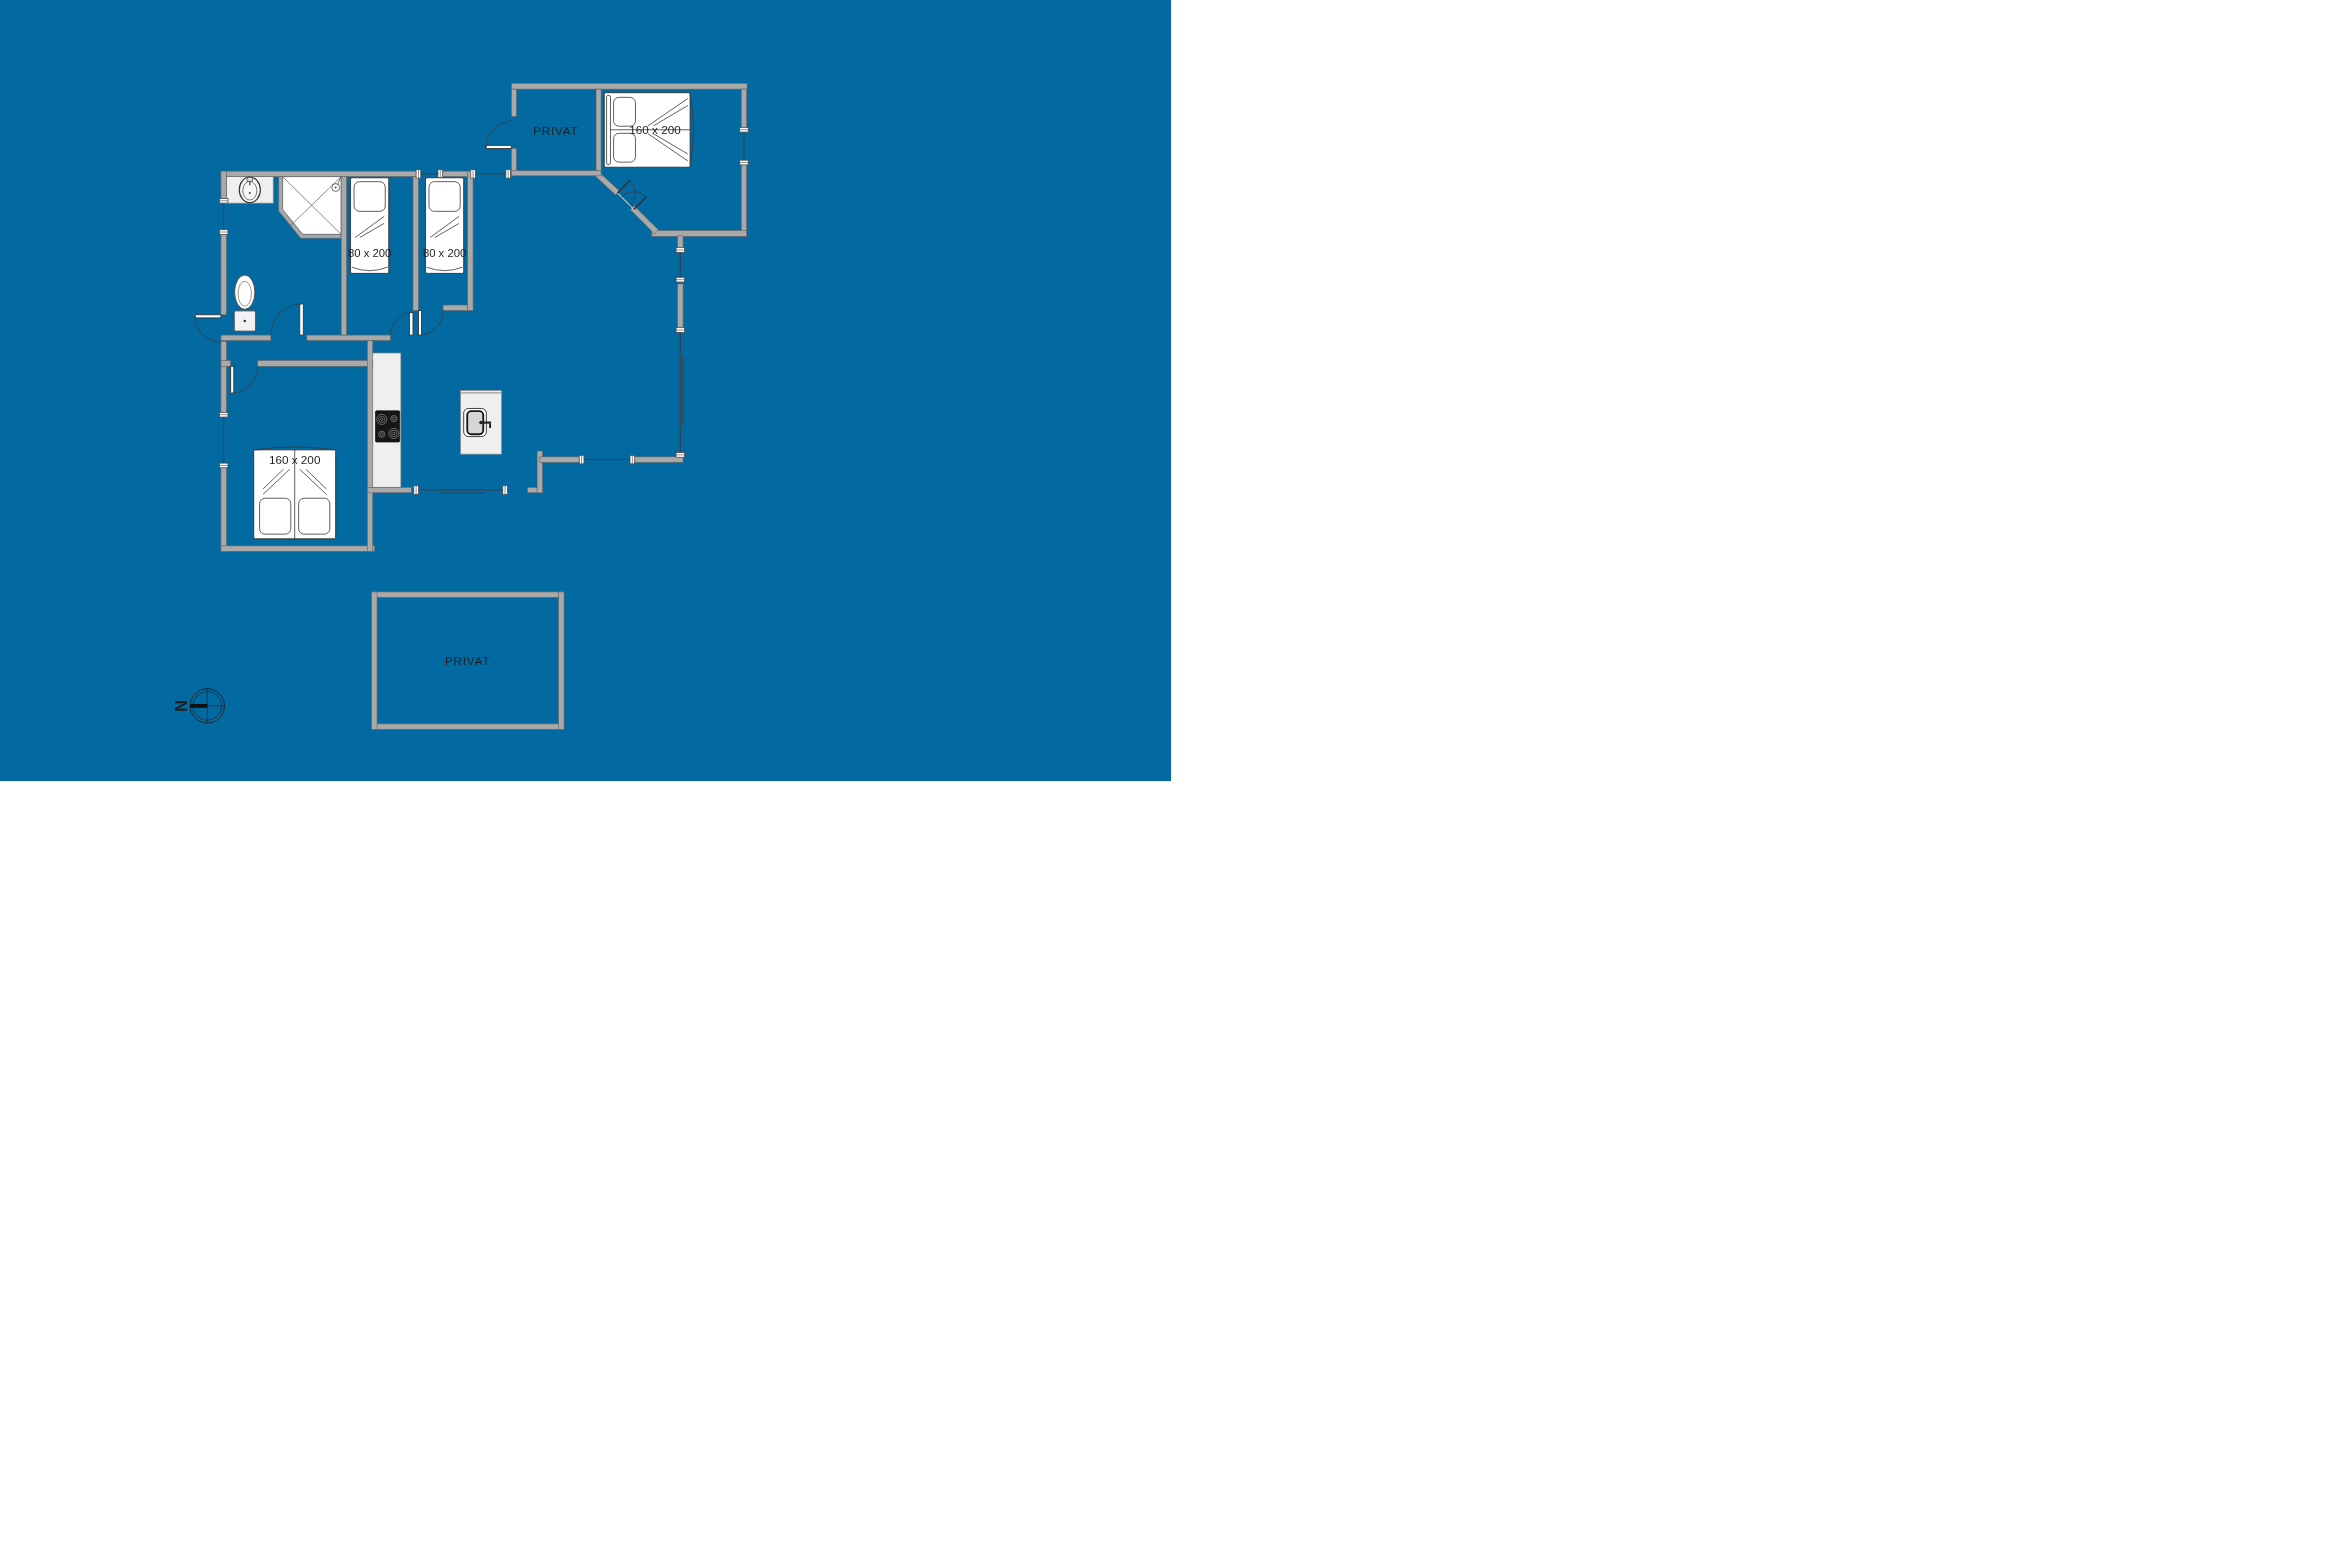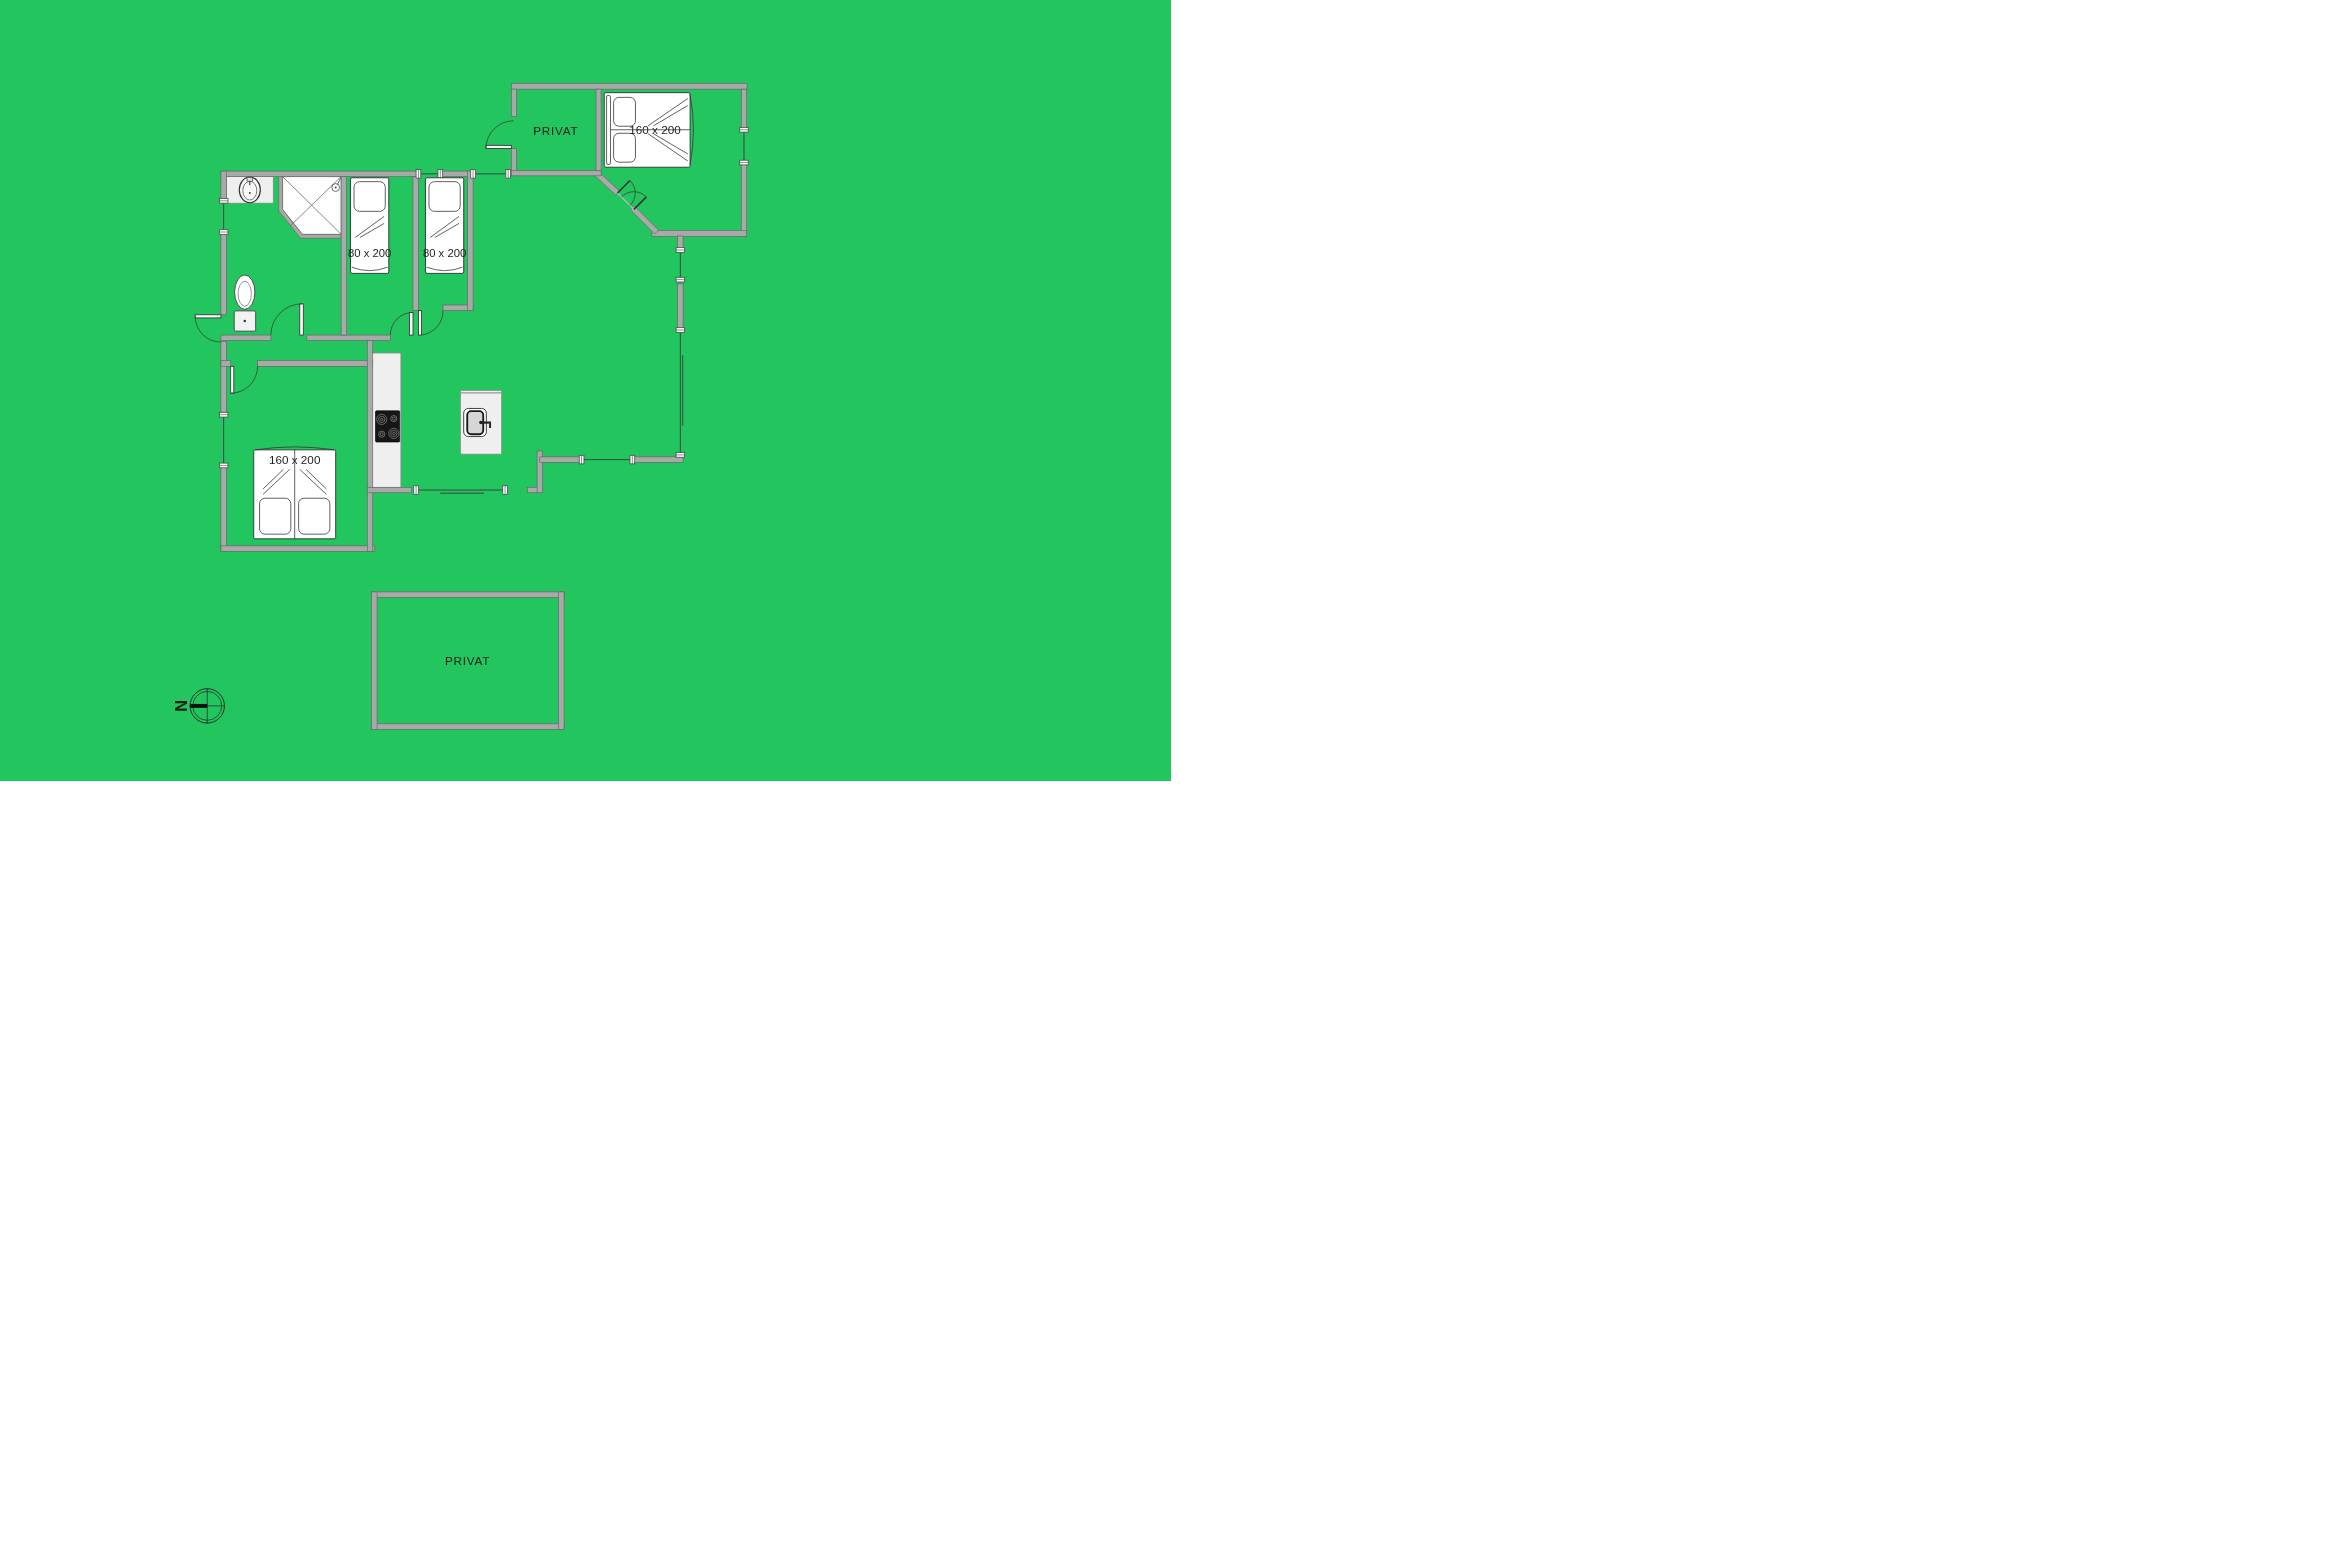--- a/index.html
+++ b/index.html
@@ -1,16 +1,16 @@
 <!DOCTYPE html>
 <html style="font-size:12.5px"><head>
 <meta charset="utf-8">
 <style>
   html,body{margin:0;padding:0;background:#ffffff;}
-  .page{width:1171px;height:781px;background:#22c55e;position:relative;overflow:hidden;}
+  .page{width:1171px;height:781px;background:#0369a1;position:relative;overflow:hidden;}
   svg{display:block;}
   text{font-family:"Liberation Sans", sans-serif; fill:#1f1f1f;}
 </style>
 </head>
 <body>
 
 <div class="page">
   <svg id="plan" width="1171" height="781" viewBox="0 0 1500 1000" xmlns="http://www.w3.org/2000/svg">
       <rect x="290" y="226" width="60" height="34" fill="#efefef" stroke="#8a8a8a" stroke-width="0.9"></rect>
       <rect x="476" y="452" width="37.5" height="172" fill="#efefef" stroke="#8a8a8a" stroke-width="0.9"></rect>

